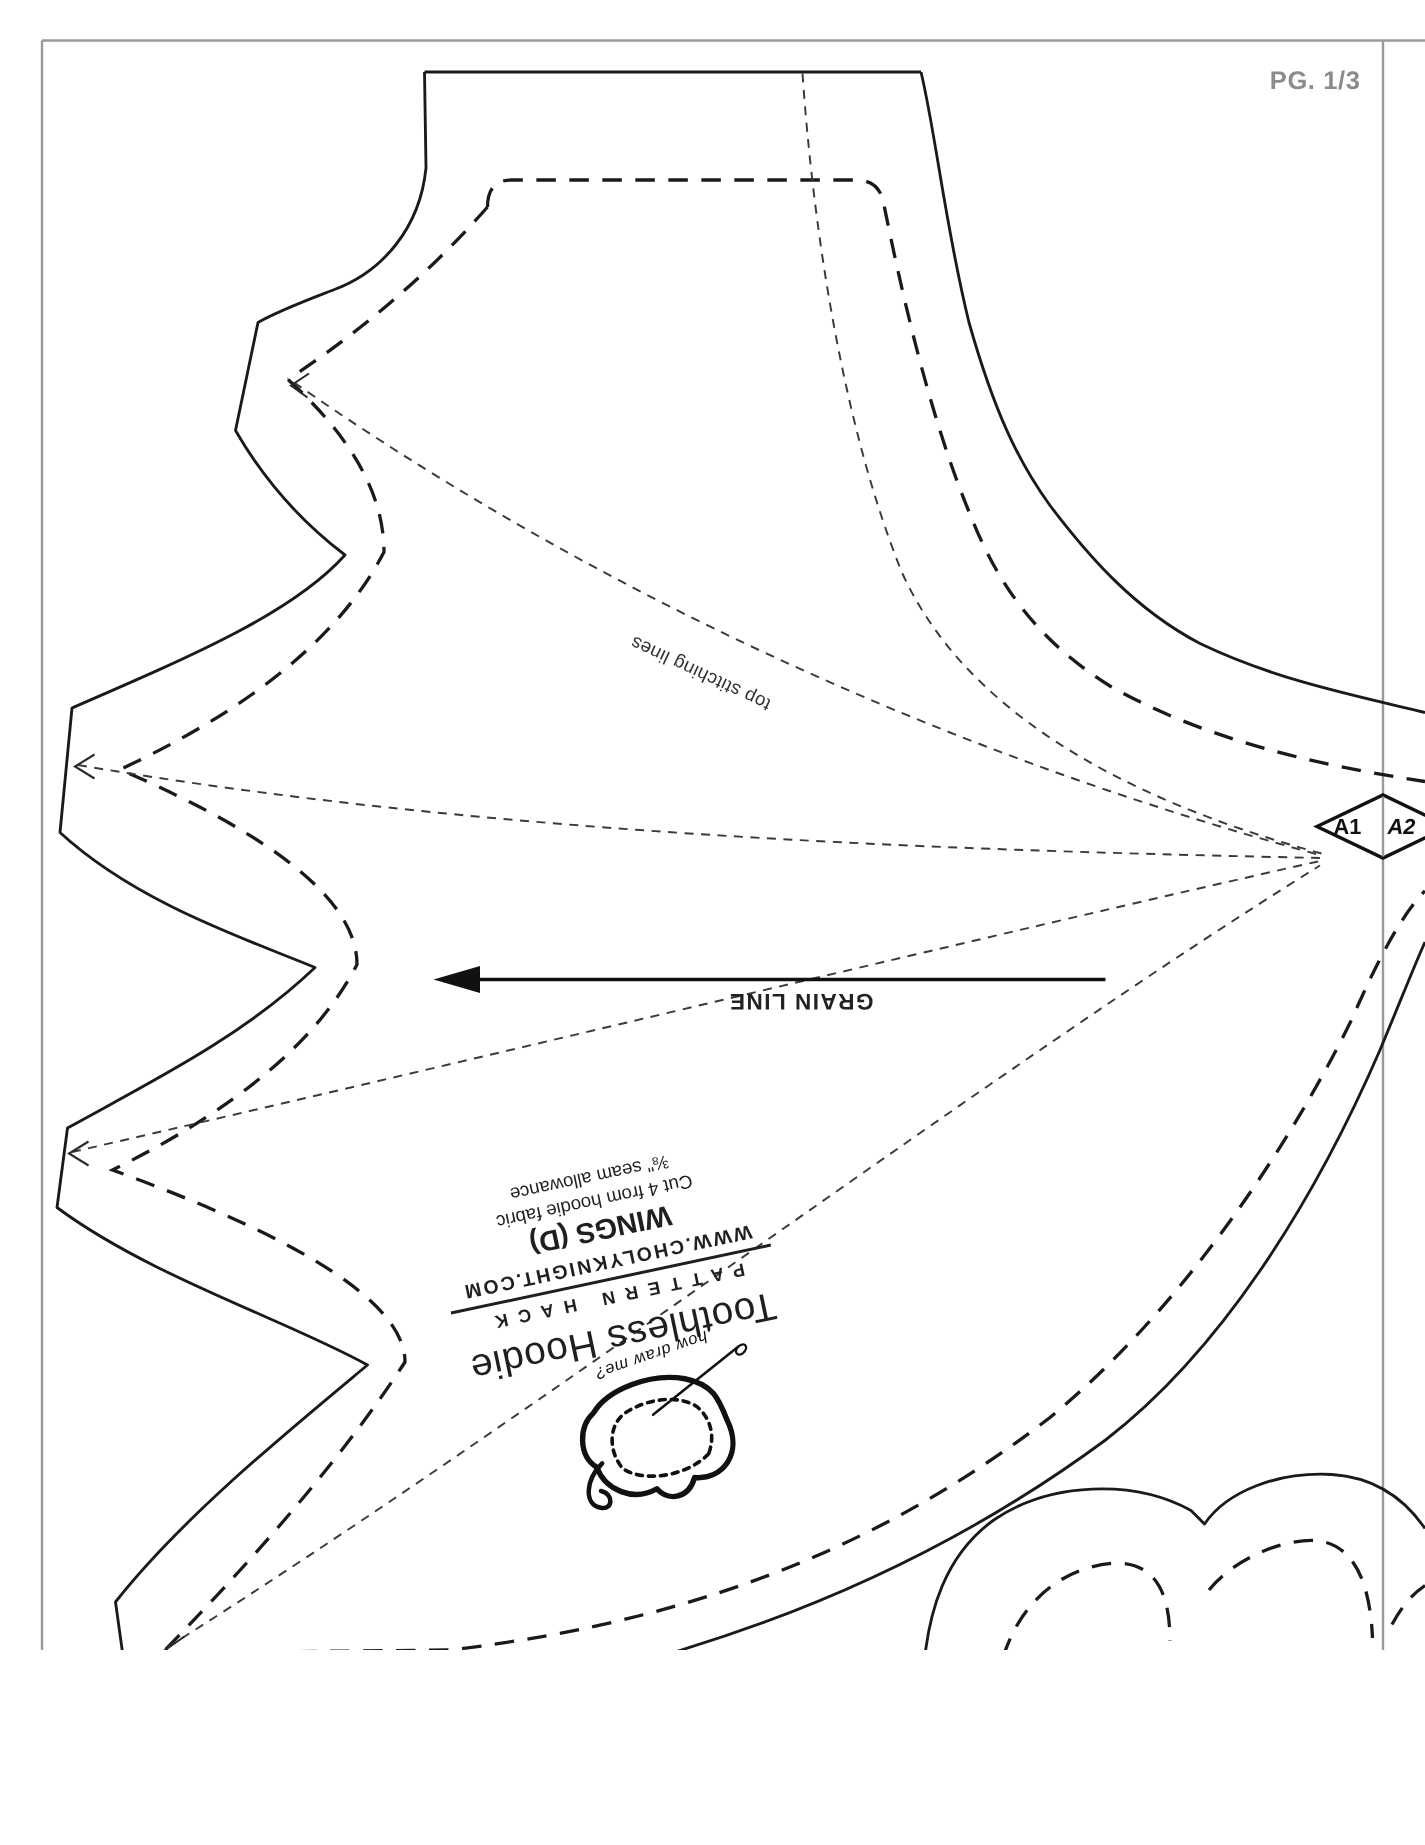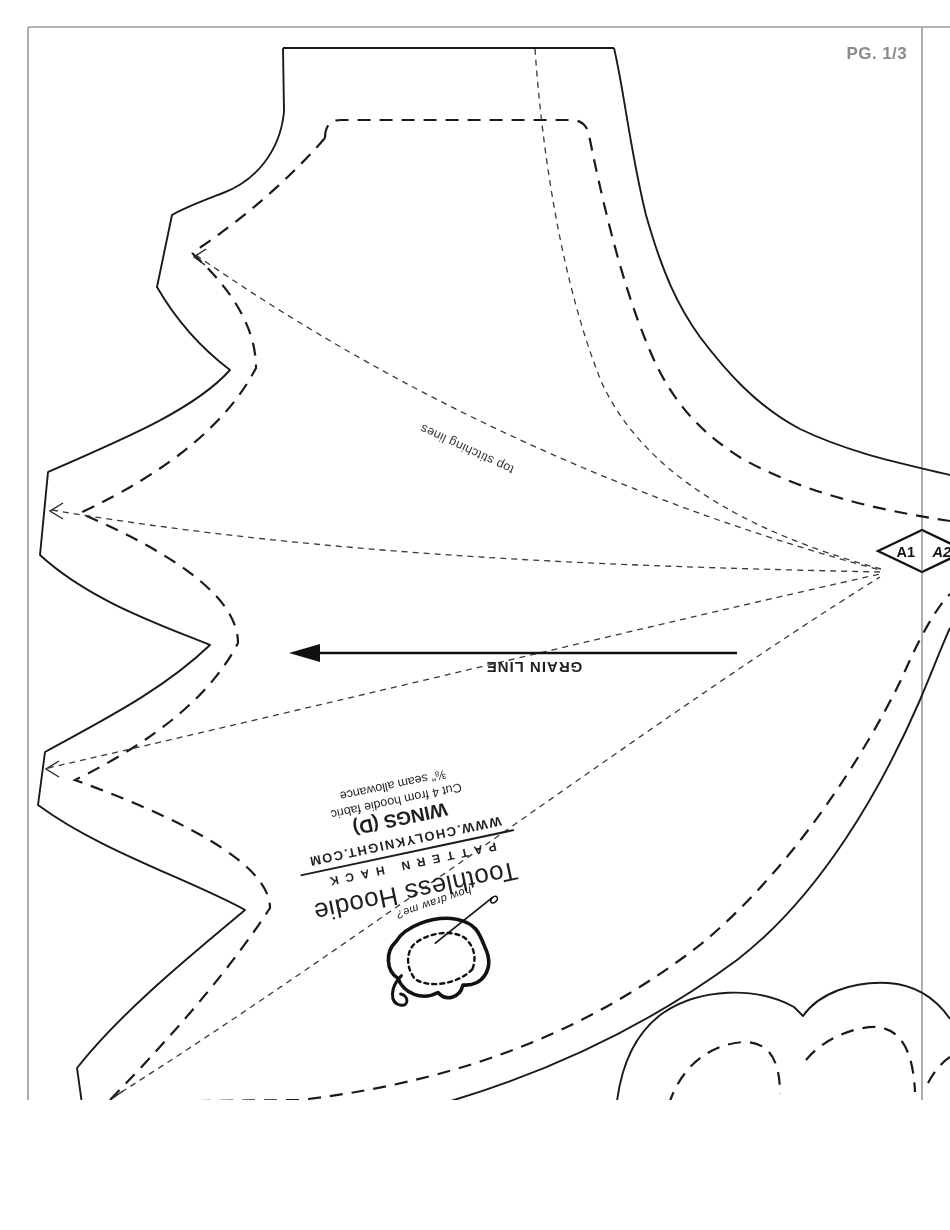--- a/index.html
+++ b/index.html
@@ -8,21 +8,21 @@
     overflow:hidden;font-family:"Liberation Sans","DejaVu Sans",sans-serif;color:#1f1f1f;
   }
   svg.pattern{position:absolute;left:0;top:0;}
   .abs{position:absolute;transform:translate(-50%,-50%);white-space:nowrap;}
   .pg-label{
     position:absolute;left:795px;top:44px;width:112px;text-align:right;
     font-size:17px;font-weight:bold;color:#8b8b8b;letter-spacing:.4px;
   }
   .grain-label{font-size:15px;font-weight:bold;letter-spacing:1px;color:#222;}
   .stitch-note{font-size:12.5px;color:#333;letter-spacing:.3px;}
-  .marker-label{position:absolute;width:26px;text-align:right;font-size:14.5px;font-weight:bold;color:#111;}
+  .marker-label{position:absolute;width:26px;text-align:left;font-size:14.5px;font-weight:bold;color:#111;}
   .title-block{
     position:absolute;left:405px;top:842px;width:250px;
     transform:translate(-50%,-50%) rotate(168deg);
     text-align:center;line-height:1.22;
   }
   .tb-title{font-size:26px;font-weight:500;letter-spacing:.5px;}
   .tb-sub{font-size:12px;font-weight:600;letter-spacing:7px;margin-top:4px;}
   .tb-rule{width:218px;height:2px;background:#1f1f1f;margin:4px auto 3px auto;}
   .tb-site{font-size:13px;font-weight:600;letter-spacing:1.6px;}
   .tb-piece{font-size:19px;font-weight:bold;margin-top:3px;}

